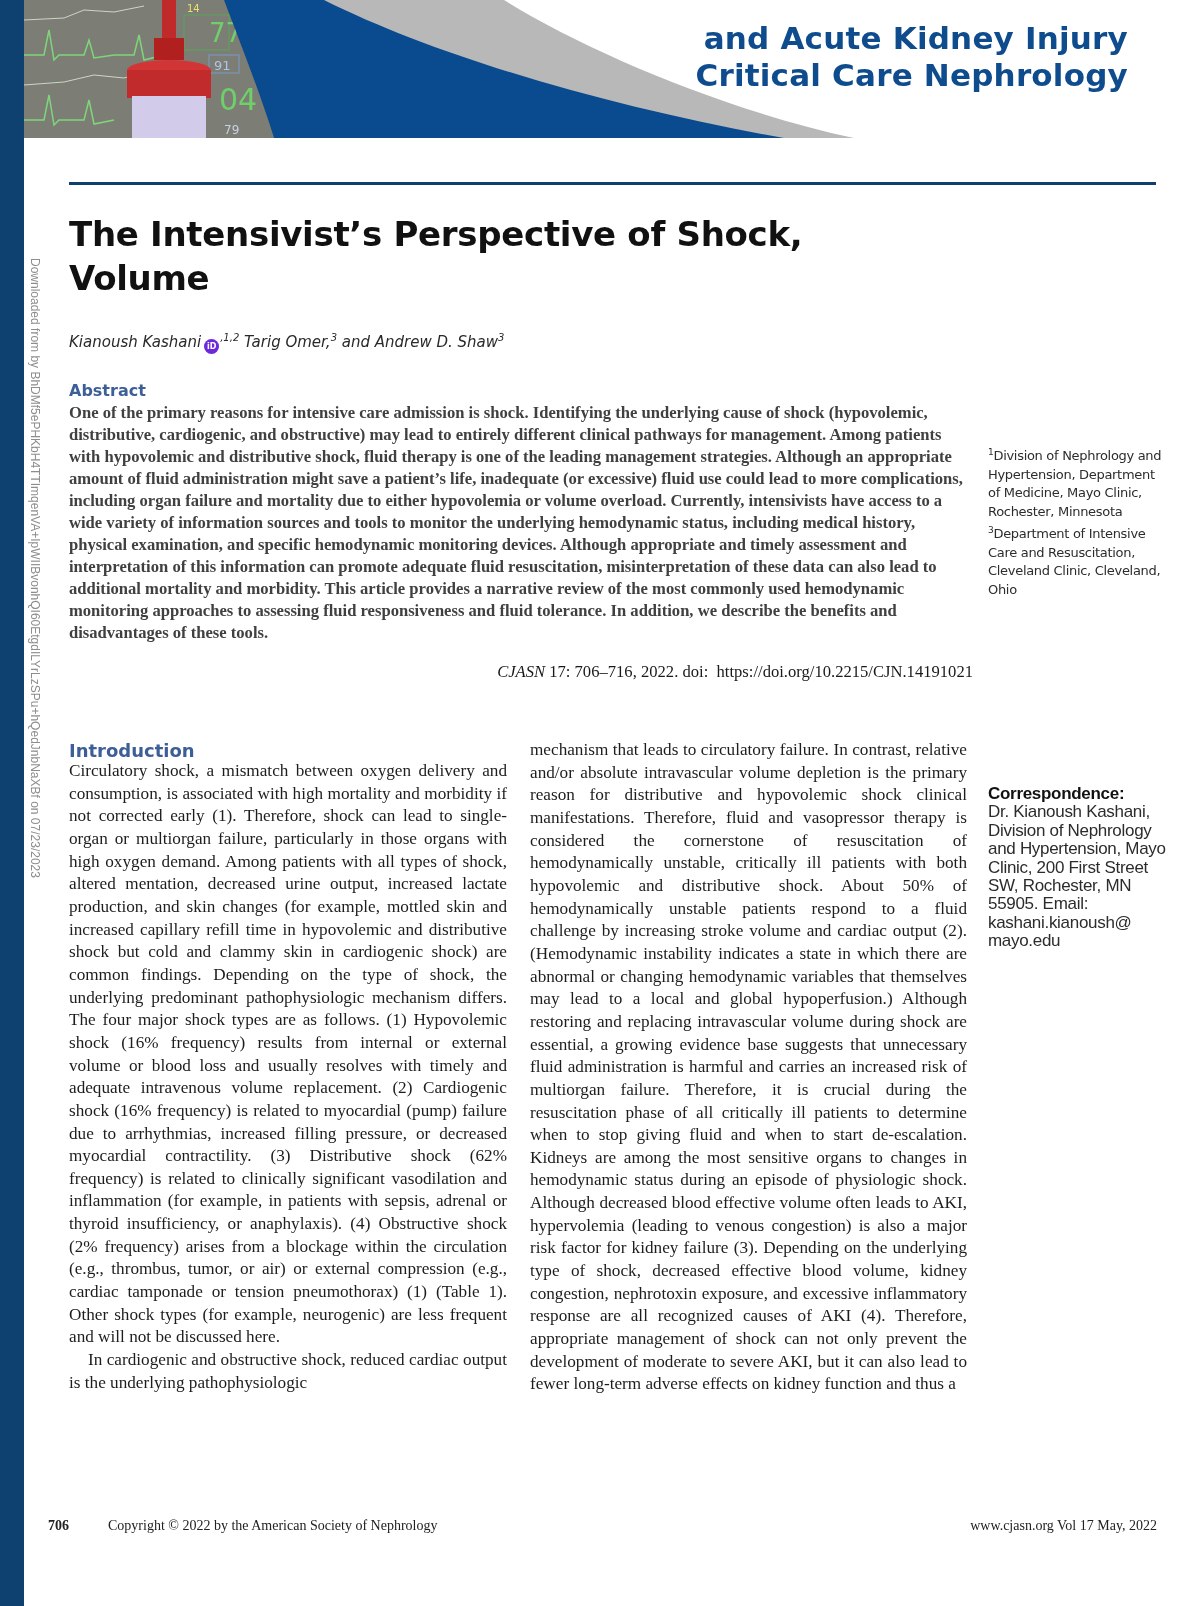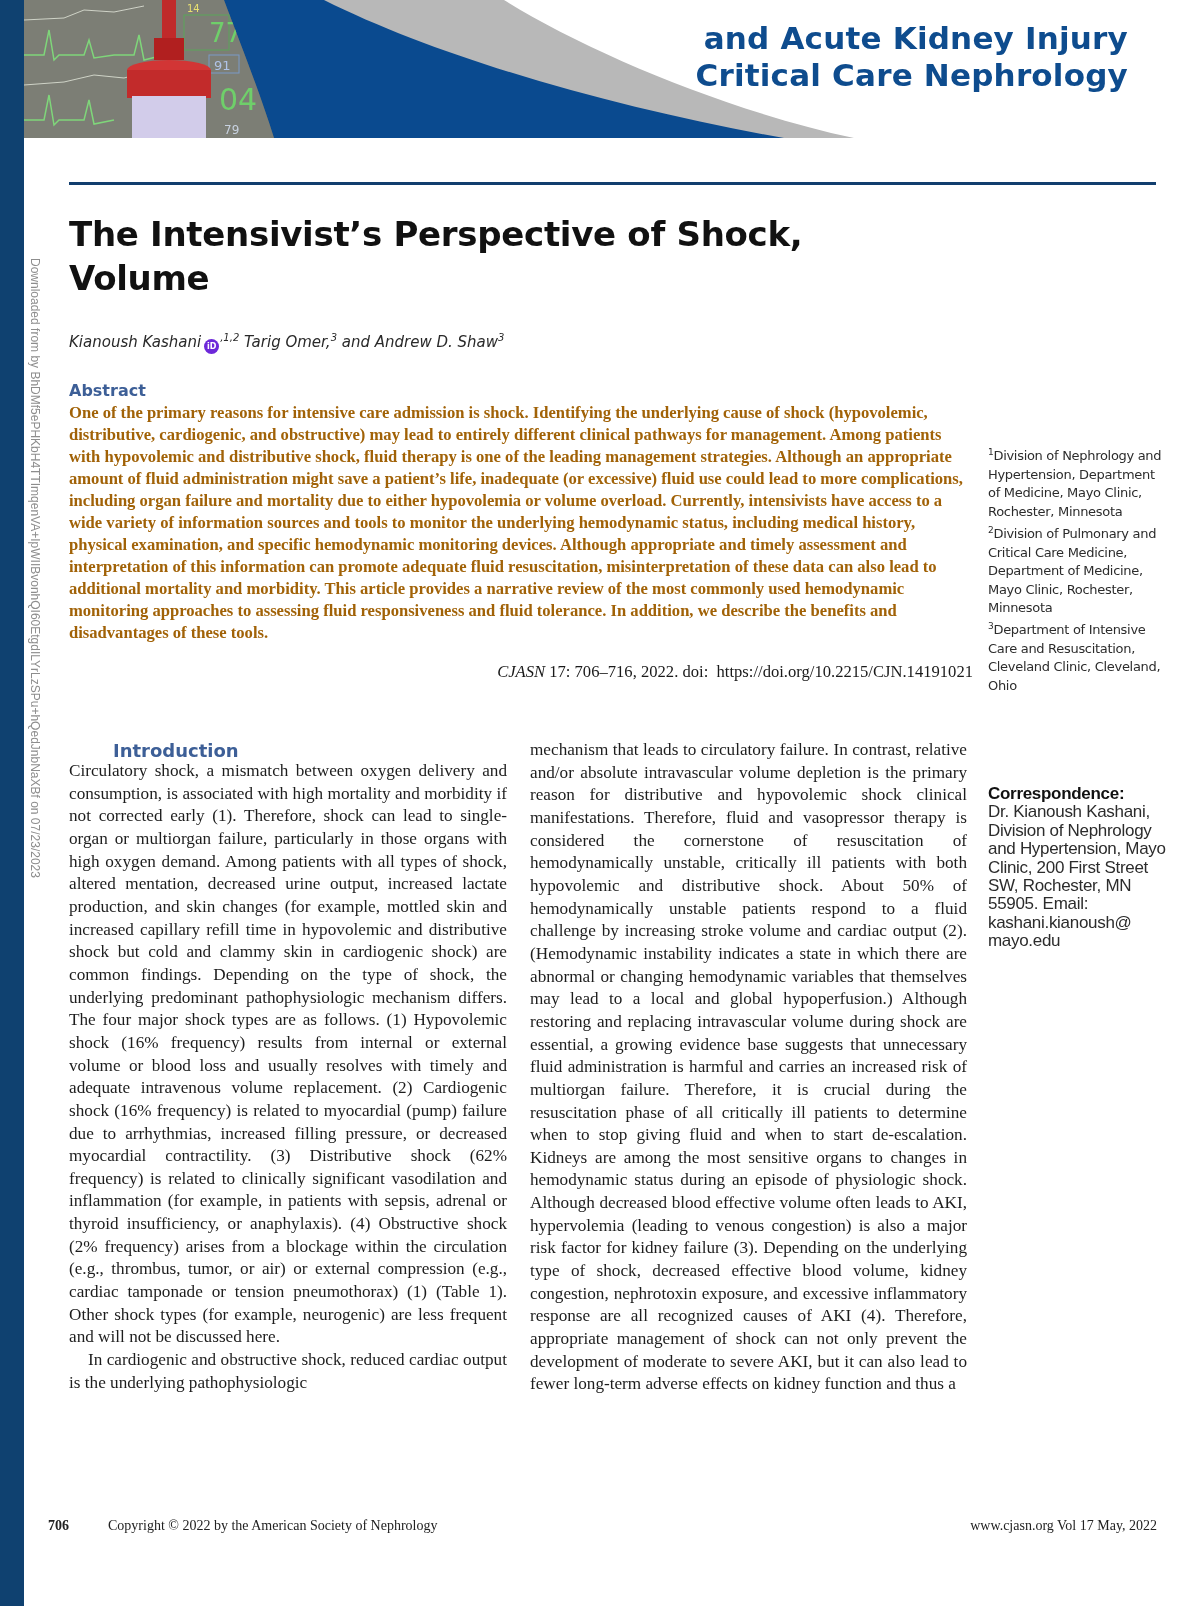--- a/index.html
+++ b/index.html
@@ -29,33 +29,33 @@
   .authors { position: absolute; left: 69px; top: 332px; font-family: "DejaVu Sans", "Liberation Sans", sans-serif;
     font-style: italic; font-size: 15px; color: #2a2a2a; }
   .authors sup { font-size: 10px; }
   .orcid { display: inline-block; width: 15px; height: 15px; border-radius: 50%; background: #6d28d9;
     color: #fff; font-size: 8px; font-style: normal; font-weight: bold; text-align: center; line-height: 15px;
     vertical-align: -2px; margin: 0 1px 0 3px; }
 
   .abstract-heading { position: absolute; left: 69px; top: 381px; font-family: "DejaVu Sans", "Liberation Sans", sans-serif;
     font-weight: bold; font-size: 16px; color: #3d5f97; }
   .abstract-body { position: absolute; left: 69px; top: 402px; width: 905px; font-weight: bold;
-    font-size: 16.6px; line-height: 22px; color: #a16207; text-align: left; }
+    font-size: 16.6px; line-height: 22px; color: #404040; text-align: left; }
   .citation { position: absolute; right: 227px; top: 662px; font-size: 16.6px; color: #1a1a1a; }
   .citation i { font-style: italic; }
 
   .affil { position: absolute; left: 988px; top: 443px; width: 180px; font-family: "DejaVu Sans", "Liberation Sans", sans-serif;
     font-size: 13px; line-height: 18.4px; color: #2c2c2c; letter-spacing: -0.3px; }
   .affil sup { font-size: 9px; }
   .corr { position: absolute; left: 988px; top: 785px; width: 180px; font-family: Liberation Sans, sans-serif;
     font-size: 17px; line-height: 18.4px; color: #2c2c2c; letter-spacing: -0.3px; }
   .corr .corr-label { font-weight: bold; color: #111; display: block; }
 
   .intro-heading { position: absolute; left: 69px; top: 740px; font-family: "DejaVu Sans", "Liberation Sans", sans-serif;
-    font-weight: bold; font-size: 18px; color: #3d5f97; margin-left: 44px; }
+    font-weight: bold; font-size: 18px; color: #3d5f97; }
   .col { position: absolute; font-size: 17.2px; line-height: 22.65px; color: #1d1d1d; text-align: justify; hyphens: manual; }
   .col-left { left: 69px; top: 760px; width: 438px; }
   .col-right { left: 530px; top: 739px; width: 437px; }
   .col p { margin: 0; }
   .col p.indent { text-indent: 19px; }
 
   .footer { position: absolute; top: 1518px; font-family: "Liberation Serif", serif; font-size: 14px; color: #222; }
   .page-num { left: 48px; font-weight: bold; }
   .copyright { left: 108px; }
   .journal-ref { right: 43px; margin-left: 14px; }
@@ -121,21 +121,20 @@
 </div>
 
 <div class="abstract-heading">Abstract</div>
 <p class="abstract-body">One of the primary reasons for intensive care admission is shock. Identifying the underlying cause of shock (hypovolemic, distributive, cardiogenic, and obstructive) may lead to entirely different clinical pathways for management. Among patients with hypovolemic and distributive shock, fluid therapy is one of the leading management strategies. Although an appropriate amount of fluid administration might save a patient’s life, inadequate (or excessive) fluid use could lead to more complications, including organ failure and mortality due to either hypovolemia or volume overload. Currently, intensivists have access to a wide variety of information sources and tools to monitor the underlying hemodynamic status, including medical history, physical examination, and specific hemodynamic monitoring devices. Although appropriate and timely assessment and interpretation of this information can promote adequate fluid resuscitation, misinterpretation of these data can also lead to additional mortality and morbidity. This article provides a narrative review of the most commonly used hemodynamic monitoring approaches to assessing fluid responsiveness and fluid tolerance. In addition, we describe the benefits and disadvantages of these tools.</p>
 <div class="citation">
   <i>CJASN</i><span> 17: 706–716, 2022. doi:&nbsp; https://doi.org/10.2215/CJN.14191021</span>
 </div>
 
 <div class="affil">
   <div><sup>1</sup><span>Division of Nephrology and Hypertension, Department of Medicine, Mayo Clinic, Rochester, Minnesota</span></div>
-  <div><sup>2</sup><span>Division of Pulmonary and Critical Care Medicine, Department of Medicine, Mayo Clinic, Rochester, Minnesota</span></div>
   <div><sup>3</sup><span>Department of Intensive Care and Resuscitation, Cleveland Clinic, Cleveland, Ohio</span></div>
 </div>
 
 <div class="corr">
   <span class="corr-label">Correspondence:</span>
   <span>Dr. Kianoush Kashani, Division of Nephrology and Hypertension, Mayo Clinic, 200 First Street SW, Rochester, MN 55905. Email: kashani.kianoush@ mayo.edu</span>
 </div>
 
 <div class="intro-heading">Introduction</div>
 

